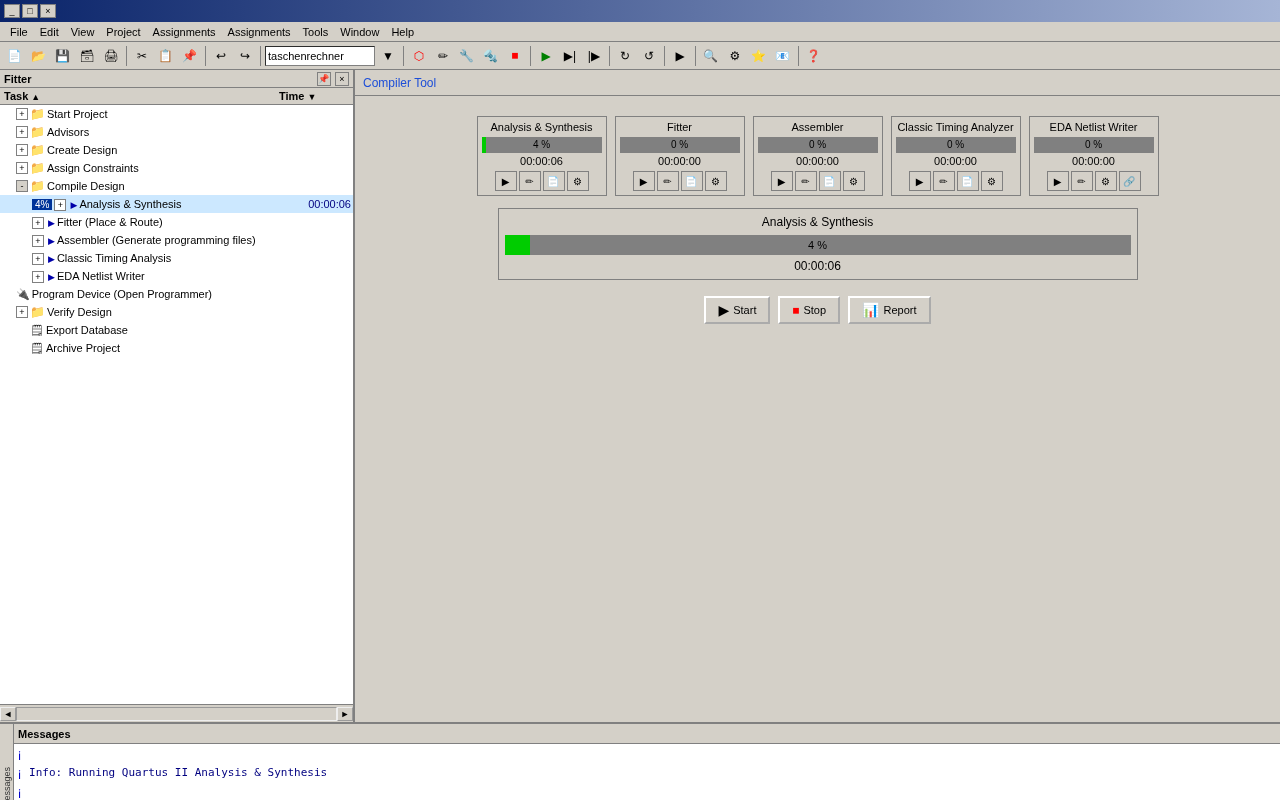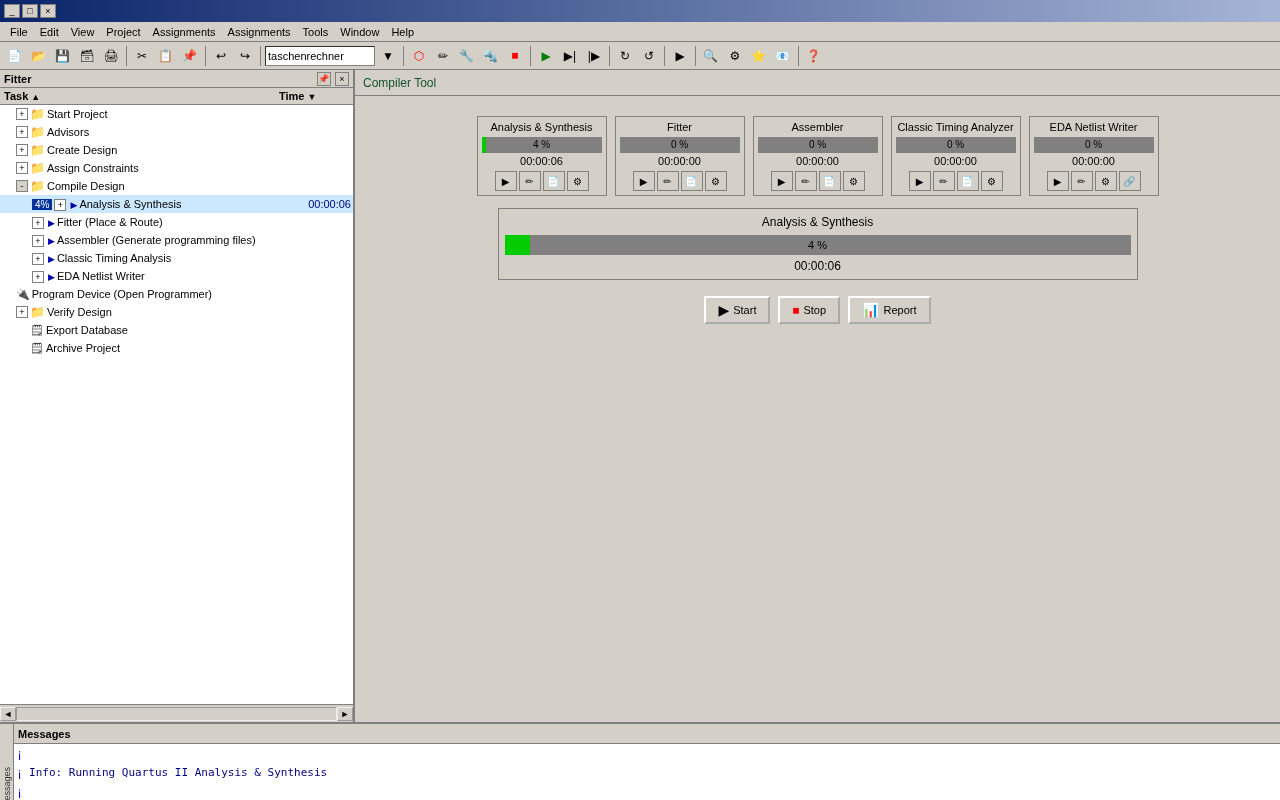--- a/index.html
+++ b/index.html
@@ -45,21 +45,21 @@
     .tree-col-task { flex: 1; font-size: 11px; font-weight: bold; }
     .tree-col-time { width: 70px; font-size: 11px; font-weight: bold; }
 
     
     #task-scrollbar { height: 18px; background: #d4d0c8; border-top: 1px solid #808080; display: flex; align-items: center; }
     .h-scroll { flex: 1; height: 14px; background: #d4d0c8; border: 1px inset; }
 
     
     #compiler-panel { flex: 1; background: #d4d0c8; display: flex; flex-direction: column; }
     #compiler-header { background: #d4d0c8; padding: 4px 8px; border-bottom: 1px solid #808080; display: flex; align-items: center; height: 26px; }
-    #compiler-header span { font-size: 12px; color: #14532d; }
+    #compiler-header span { font-size: 12px; color: #1d4ed8; }
     #compiler-content { flex: 1; background: #d4d0c8; padding: 10px; display: flex; flex-direction: column; align-items: center; }
 
     
     #steps-row { display: flex; gap: 8px; margin-top: 10px; }
     .step-box { border: 1px solid #808080; background: #d4d0c8; padding: 4px; width: 130px; }
     .step-box-title { text-align: center; font-size: 11px; margin-bottom: 4px; color: black; }
     .step-progress-bar-bg { background: #808080; height: 16px; position: relative; margin-bottom: 2px; }
     .step-progress-bar-fill { height: 100%; background: #00cc00; }
     .step-progress-text { position: absolute; top: 0; left: 0; right: 0; text-align: center; font-size: 10px; color: black; line-height: 16px; }
     .step-time { text-align: center; font-size: 11px; margin-bottom: 4px; }

